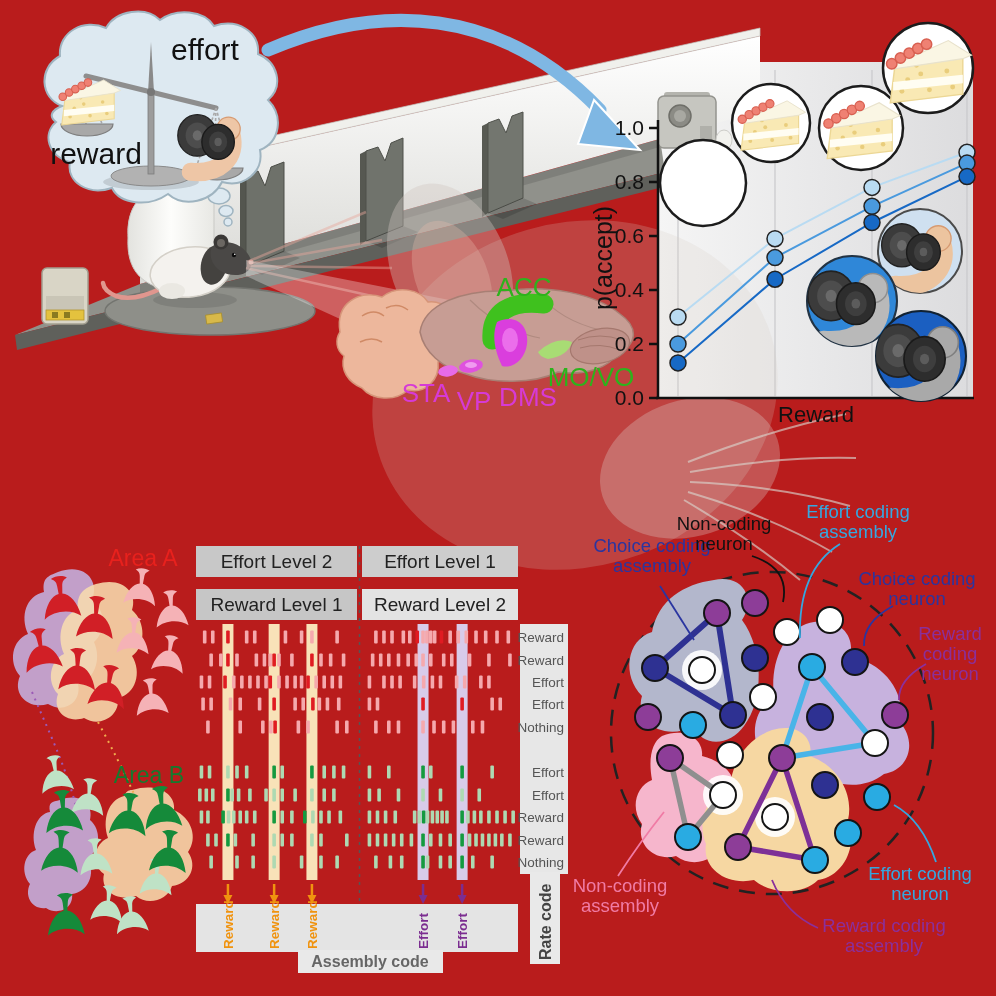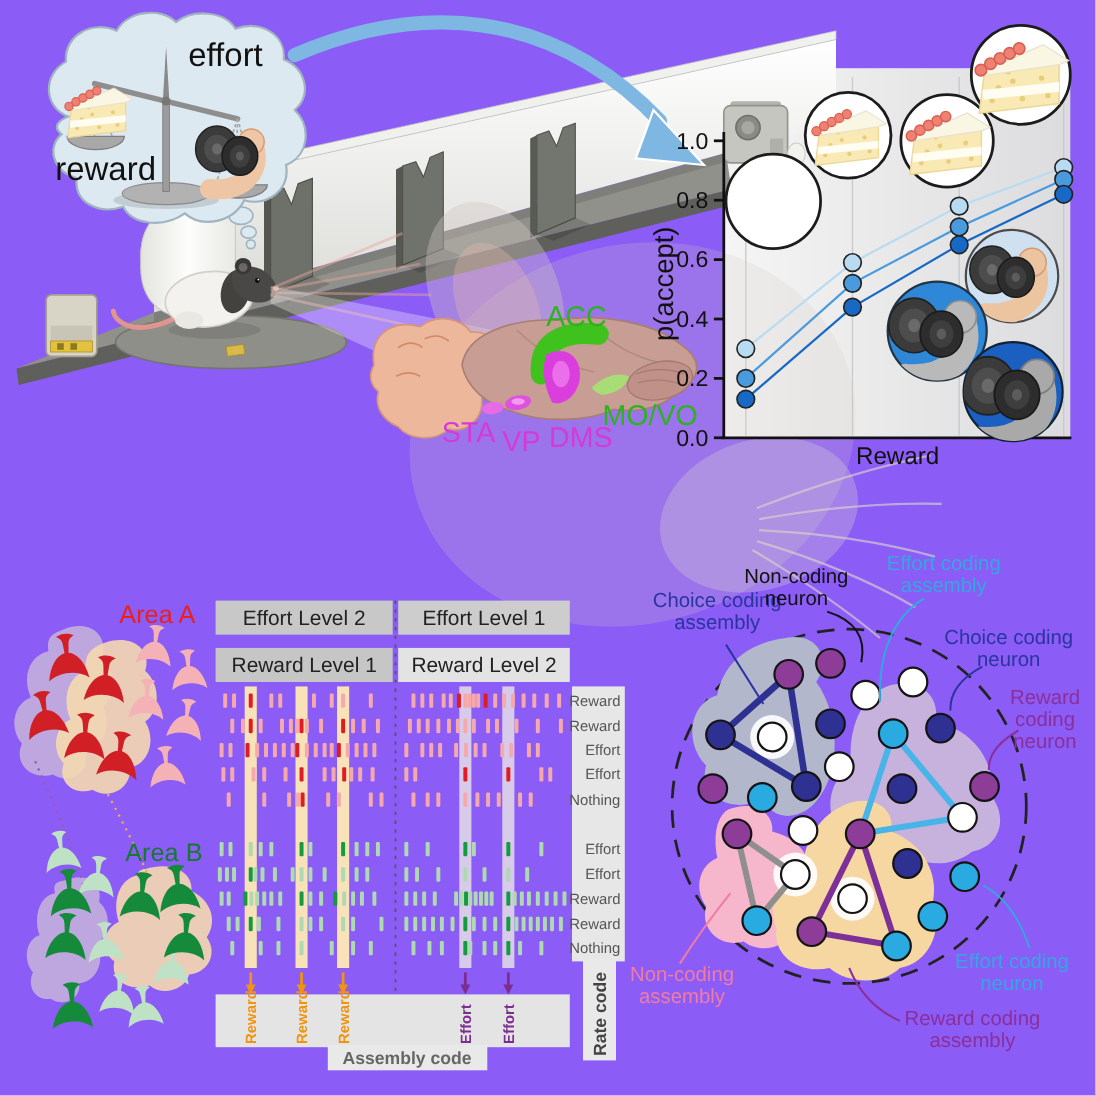--- a/index.html
+++ b/index.html
@@ -1,16 +1,16 @@
 <!DOCTYPE html>
 <html><head>
 <meta charset="utf-8">
 <style>
   html,body{margin:0;padding:0;background:#fff;}
-  .fig{position:relative;width:996px;height:996px;background:#8b5cf6;overflow:hidden;
+  .fig{position:relative;width:996px;height:996px;background:#b91c1c;overflow:hidden;
        font-family:"Liberation Sans",sans-serif;text-decoration:underline;}
   svg{display:block;}
   text{font-family:"Liberation Sans",sans-serif;}
 </style>
 </head>
 <body>
 
 <div class="fig">
 <svg width="996" height="996" viewBox="0 0 996 996">
   <defs>

